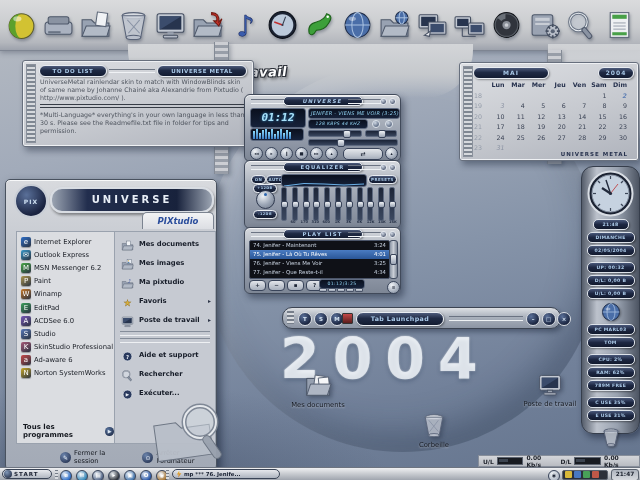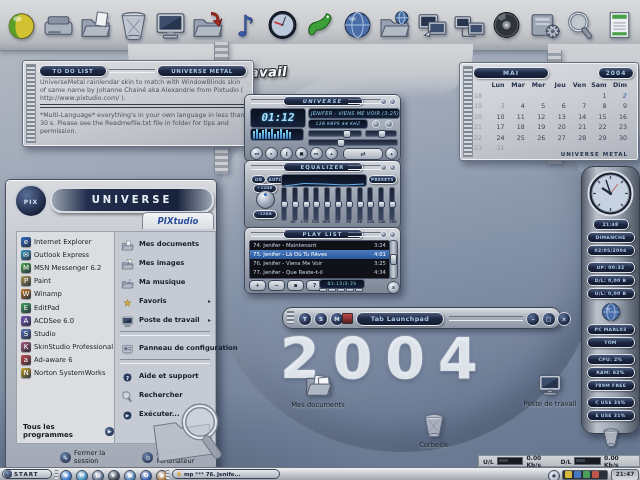--- a/index.html
+++ b/index.html
@@ -762,51 +762,41 @@
                 <path d="M15 13 l4 -4 l3 4 Z" fill="#4878a8"></path>
               </svg></span>
             <span class="sm-rlabel">Mes images</span>
           </div>
           <div class="sm-ritem">
             <span class="sm-rico"><svg viewBox="0 0 32 32">
                 <path d="M3 11 h9 l3 3 h14 v13 H3 Z" fill="#98a2b2" stroke="#4e586a"></path>
                 <path d="M3 27 L7 17 h23 l-3 10 Z" fill="#b2bac6" stroke="#4e586a"></path>
                 <text x="21" y="14" font-size="13" text-anchor="middle" fill="#2c4898">♪</text>
               </svg></span>
-            <span class="sm-rlabel">Ma musique</span>
+            <span class="sm-rlabel">Ma pixtudio</span>
           </div>
           <div class="sm-ritem">
             <span class="sm-rico"><svg viewBox="0 0 32 32">
                 <text x="16" y="24" font-size="22" text-anchor="middle" fill="#d8b040" stroke="#8a6818" stroke-width=".8">★</text>
               </svg></span>
             <span class="sm-rlabel">Favoris</span>
             <span class="sm-arrow">▸</span>
           </div>
           <div class="sm-ritem">
             <span class="sm-rico"><svg viewBox="0 0 32 32">
                 <rect x="3" y="5" width="26" height="18" rx="2" fill="#c3c9d3" stroke="#454f61"></rect>
                 <rect x="5.5" y="7.5" width="21" height="13" fill="#27344e"></rect>
                 <path d="M5.5 7.5 h21 l-21 13 Z" fill="#3b4c6c"></path>
                 <rect x="13" y="23" width="6" height="3" fill="#9aa2b0"></rect>
                 <rect x="9" y="26" width="14" height="2.5" rx="1" fill="#b4bac6" stroke="#454f61"></rect>
               </svg></span>
             <span class="sm-rlabel">Poste de travail</span>
             <span class="sm-arrow">▸</span>
           </div>
           <div class="sm-sep"></div>
-          <div class="sm-ritem">
-            <span class="sm-rico"><svg viewBox="0 0 32 32">
-                <rect x="4" y="6" width="24" height="18" rx="2" fill="#b8bec8" stroke="#454f61"></rect>
-                <circle cx="12" cy="14" r="4" fill="#5a6a86"></circle>
-                <rect x="18" y="10" width="7" height="3" fill="#7a88a0"></rect>
-                <rect x="18" y="15" width="7" height="3" fill="#7a88a0"></rect>
-                <rect x="8" y="25" width="16" height="2.5" fill="#9aa2b0"></rect>
-              </svg></span>
-            <span class="sm-rlabel">Panneau de configuration</span>
-          </div>
           <div class="sm-sep"></div>
           <div class="sm-ritem">
             <span class="sm-rico"><svg viewBox="0 0 32 32">
                 <circle cx="16" cy="16" r="11" fill="#2a3a5e" stroke="#d8dde4" stroke-width="2"></circle>
                 <text x="16" y="21" font-size="13" text-anchor="middle" fill="#e8eef6" font-weight="bold">?</text>
               </svg></span>
             <span class="sm-rlabel">Aide et support</span>
           </div>
           <div class="sm-ritem">
             <span class="sm-rico"><svg viewBox="0 0 32 32">

